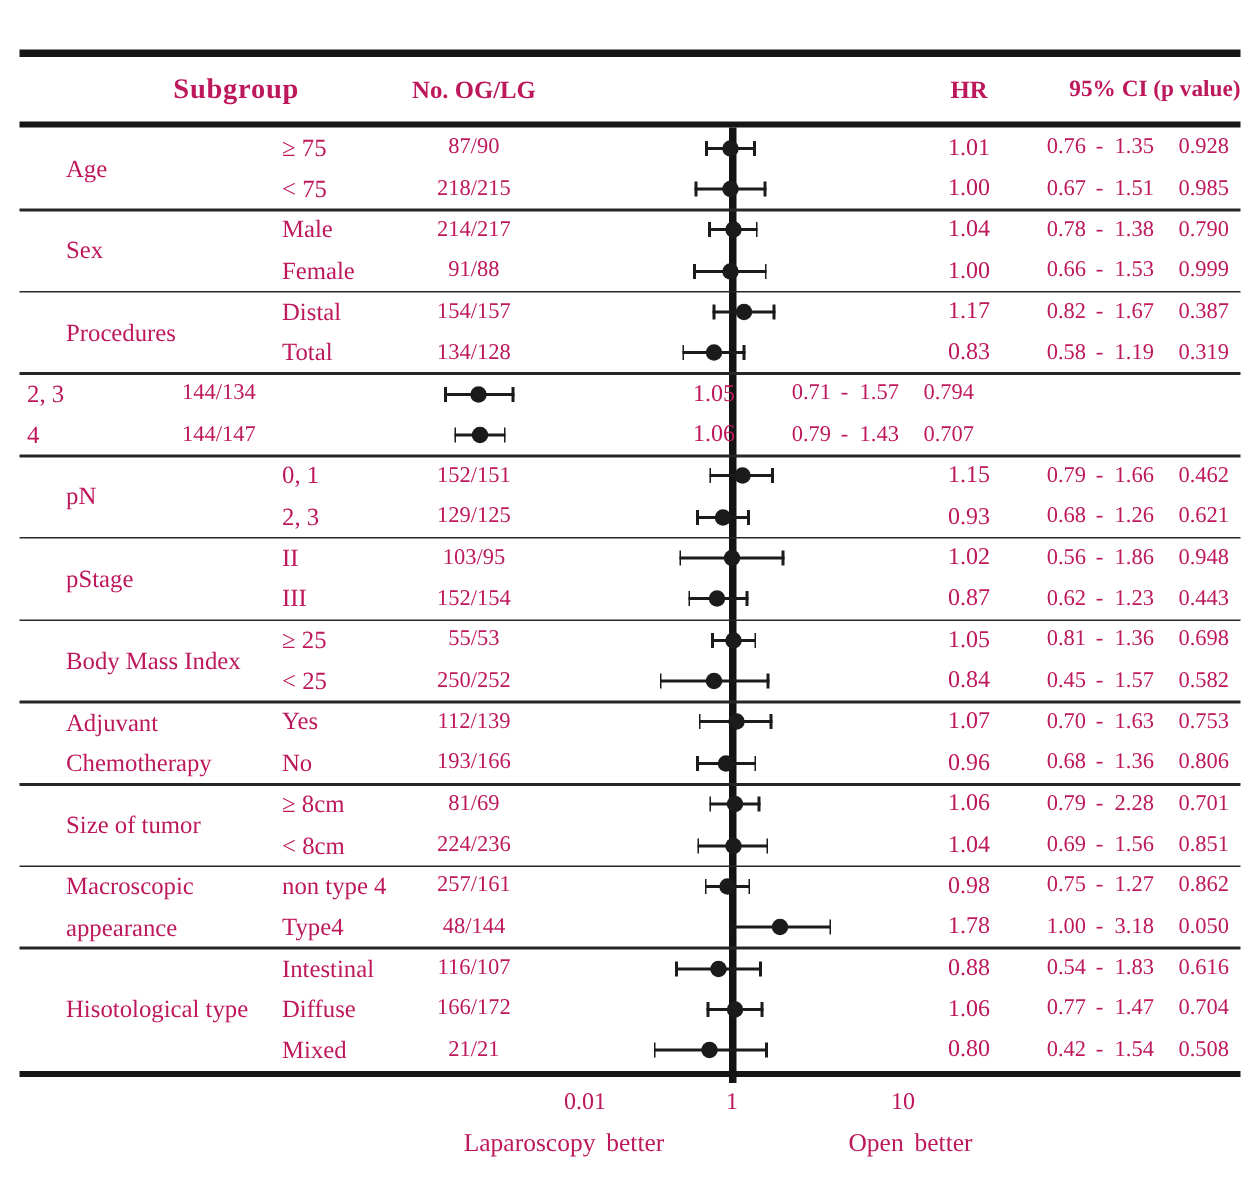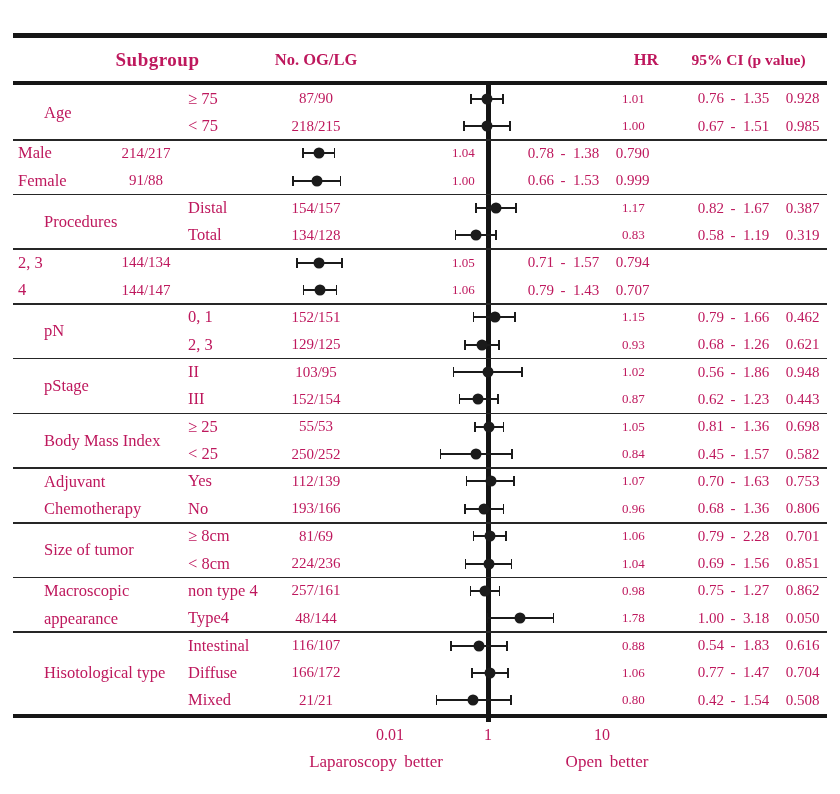--- a/index.html
+++ b/index.html
@@ -17,40 +17,40 @@
   .rule.bottom{top:714px;height:4px;}
 
   .header-row{
     position:absolute;top:38px;left:13px;width:814px;height:43px;
     display:grid;grid-template-columns:259px 88px 262px 48px 157px;
     align-items:center;font-weight:bold;
   }
   .h-subgroup{font-size:19px;text-align:center;padding-left:30px;letter-spacing:.5px;}
   .h-no{font-size:16.5px;text-align:center;}
   .h-hr{font-size:16.5px;text-align:center;}
-  .h-ci{font-size:15.5px;text-align:center;}
+  .h-ci{font-size:15.5px;text-align:right;}
 
   .body{position:absolute;top:85px;left:13px;width:814px;z-index:2;}
   .group{position:relative;display:grid;grid-template-columns:170px 644px;}
   .group:not(:last-child)::after{
     content:"";position:absolute;left:0;right:0;bottom:-1px;height:1.6px;background:#262626;
   }
   .gcell{
     display:flex;align-items:center;
     padding-left:31px;font-size:16.5px;line-height:27.35px;
   }
   .row{
     display:grid;
     grid-template-columns:89px 88px 262px 48px 56px 14px 38px 49px;
     height:27.35px;align-items:center;
   }
   .c-level{font-size:16.5px;text-align:left;padding-left:5px;white-space:nowrap;}
   .c-no{font-size:15px;text-align:center;}
   .c-plot{position:relative;height:100%;}
-  .c-hr{font-size:13px;}
+  .c-hr{font-size:16px;text-align:center;}
   .c-cilow{font-size:15px;text-align:right;padding-right:2px;}
   .c-dash{font-size:15px;text-align:center;}
   .c-cihigh{font-size:15px;text-align:left;padding-left:3px;}
   .c-p{font-size:15px;text-align:center;}
 
   .whisker{
     position:absolute;top:50%;height:2px;margin-top:-1px;background:#1b1b1b;
   }
   .whisker::before,.whisker::after{
     content:"";position:absolute;top:50%;width:1.8px;height:10px;
@@ -120,20 +120,21 @@
             </div>
             <div class="c-hr">1.00</div>
             <div class="c-cilow">0.67</div>
             <div class="c-dash">-</div>
             <div class="c-cihigh">1.51</div>
             <div class="c-p">0.985</div>
           </div>
         </div>
       </div>
       <div class="group">
+        <div class="gcell">Sex</div>
         <div>
           <div class="row">
             <div class="c-level">Male</div>
             <div class="c-no">214/217</div>
             <div class="c-plot">
               <div class="whisker" style="left: 111.9px; width: 33.5px;"></div>
               <div class="dot" style="left: 128.8px;"></div>
             </div>
             <div class="c-hr">1.04</div>
             <div class="c-cilow">0.78</div>

